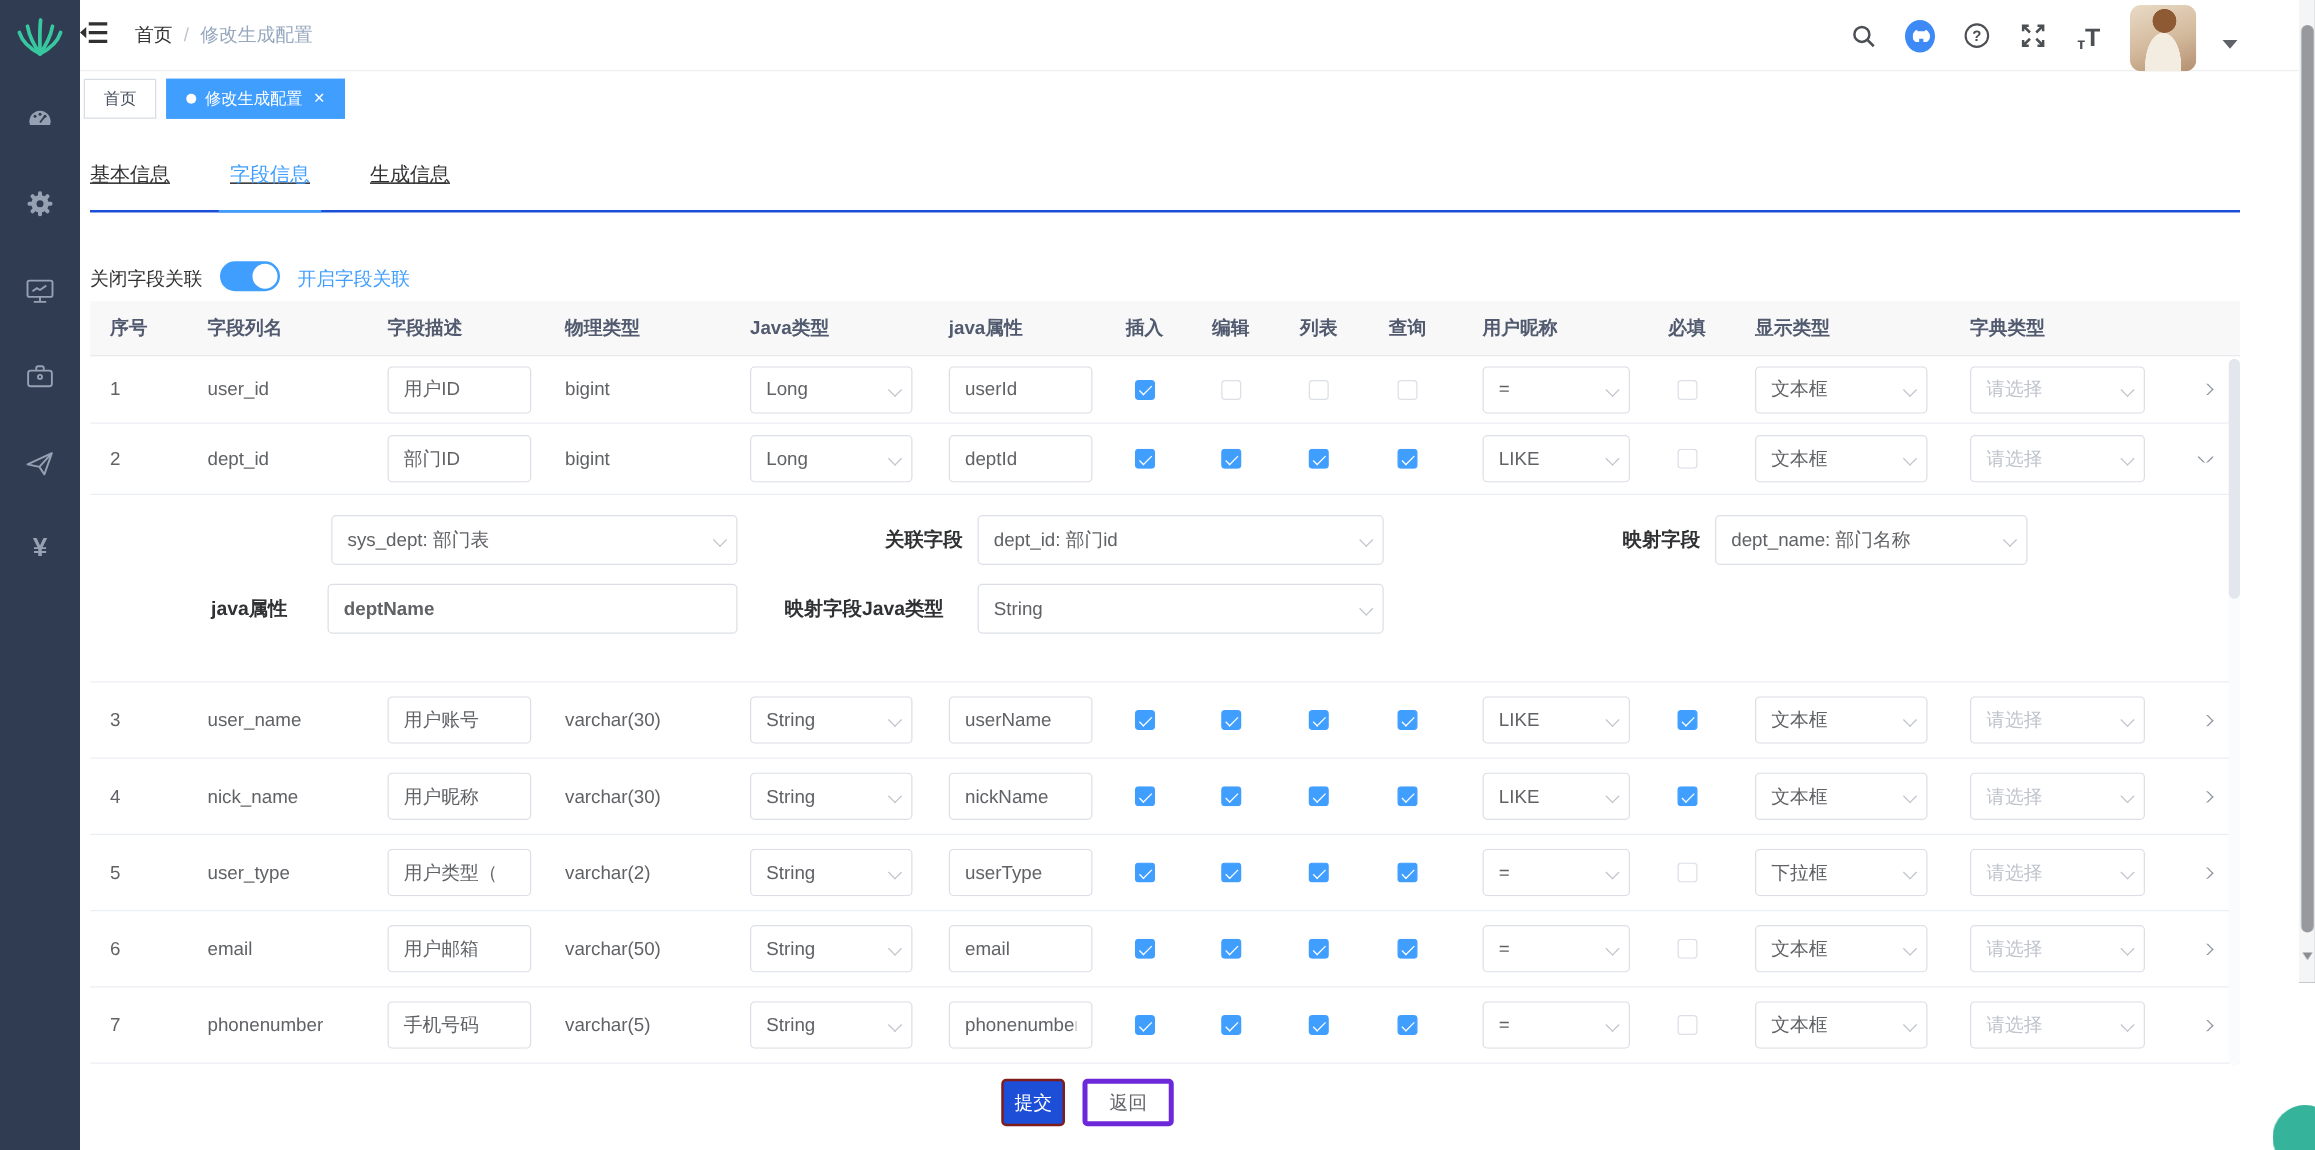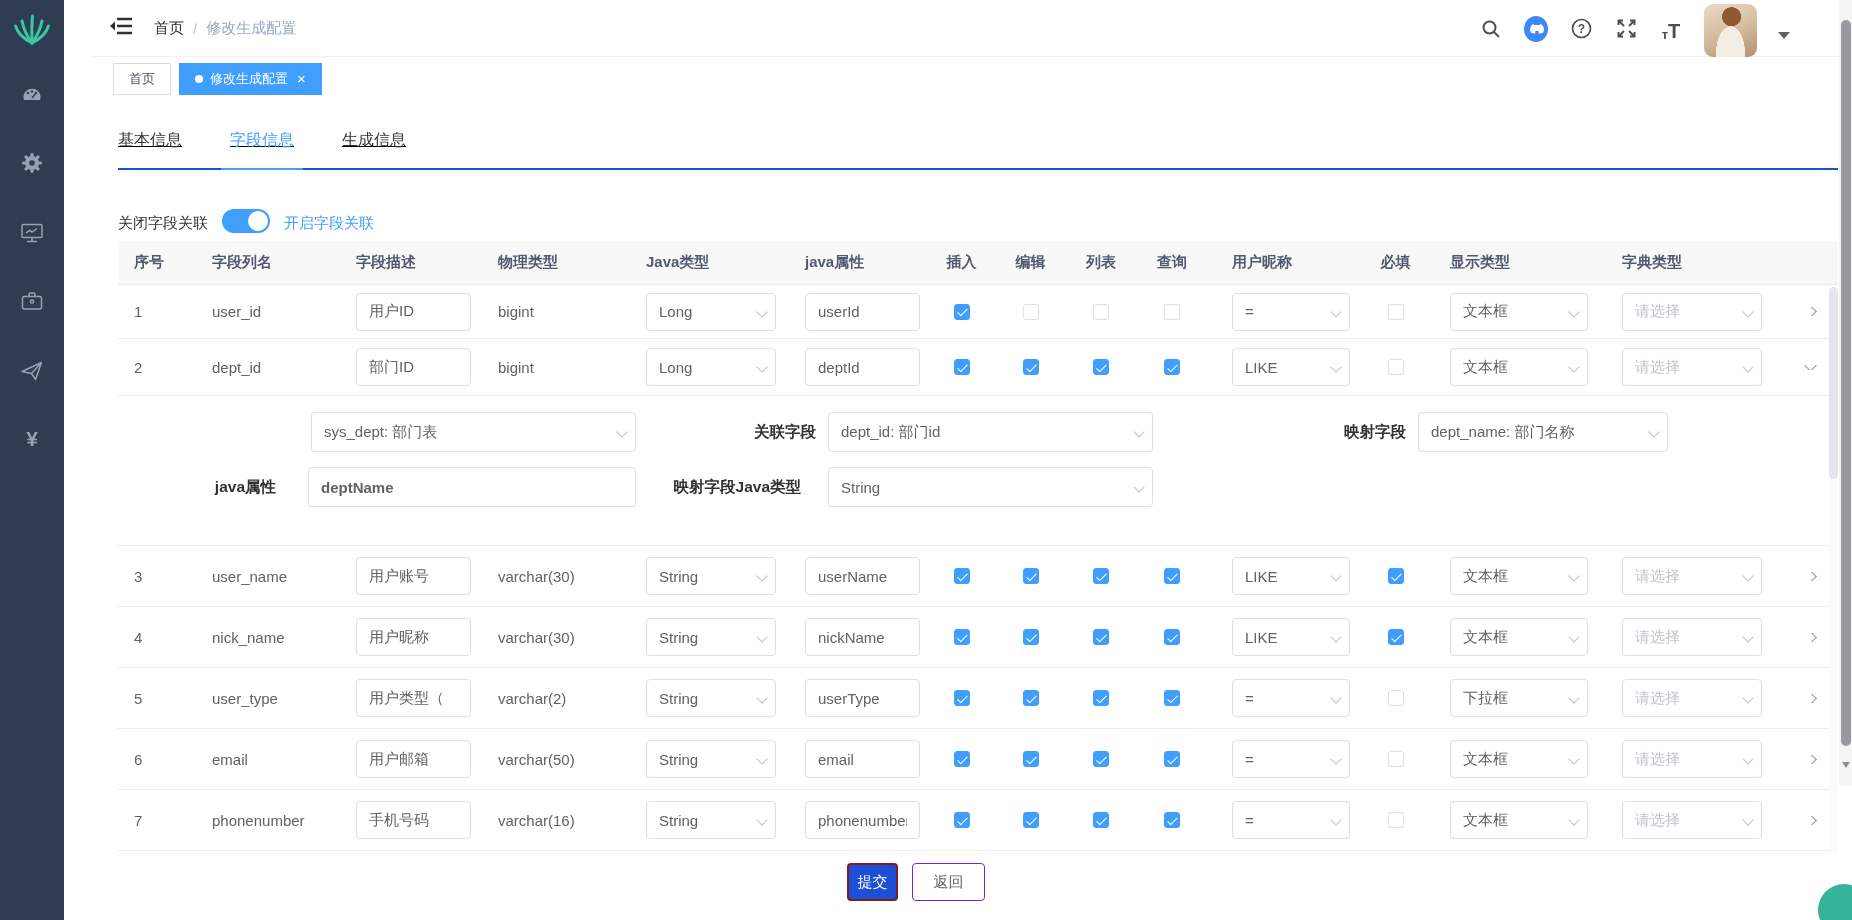--- a/index.html
+++ b/index.html
@@ -7,21 +7,21 @@
     font-family:"Liberation Sans","DejaVu Sans",sans-serif; }
 
   
   .sidebar { position:fixed; left:0; top:0; width:64px; height:920px; background:#2f3c52; z-index:30; }
   .logo-box { height:57px; display:flex; align-items:center; justify-content:center; }
   .side-item { position:absolute; left:0; width:64px; height:46px; display:flex; align-items:center; justify-content:center; cursor:pointer; }
   .side-item svg, .side-item .yen { opacity:.85; }
   .yen { color:#a9b4c4; font-size:21px; font-weight:bold; }
 
   
-  .main { margin-left:92px; }
+  .main { margin-left:46px; }
   .navbar { height:57px; background:#fff; display:flex; align-items:center; border-bottom:1px solid #f0f0f0; position:relative; }
   .hamburger { margin-left:10px; padding:8px; cursor:pointer; }
   .breadcrumb { margin-left:14px; font-size:15px; display:flex; gap:9px; align-items:center; }
   .bc-home { color:#303133; cursor:pointer; }
   .bc-sep { color:#c0c4cc; }
   .bc-cur { color:#97a8be; }
   .nav-right { position:absolute; right:62px; top:0; height:57px; display:flex; align-items:center; gap:21px; }
   .nav-ico { width:24px; height:24px; display:flex; align-items:center; justify-content:center; cursor:pointer; }
   .gh-circle { width:26px; height:26px; border-radius:50%; background:#3d8af7; position:relative; overflow:hidden; }
   .gh-circle::after { content:""; position:absolute; left:6px; top:7px; width:14px; height:11px; background:#fff;
@@ -85,21 +85,21 @@
   .exp-rowA { top:16px; } .exp-rowB { top:71px; }
   .exp-label { position:absolute; top:0; height:40px; display:flex; align-items:center; justify-content:flex-end; font-size:15.5px; font-weight:bold; color:#303133; }
   .exp-field { position:absolute; top:0; }
   .exp-sel { height:40px; }
   .exp-inp { height:40px; width:328px;font-weight:bold; }
 
   
   .footer-btns { width:1720px; margin-top:12px; display:flex; justify-content:center; gap:14px; transform:translateX(-62px); }
   .btn { height:38px; border-radius:4px; font-size:15px; display:flex; align-items:center; justify-content:center; cursor:pointer; font-family:inherit; }
   .btn-primary { width:51px; background:#1d4ed8; color:#fff; border:2px solid #7f1d1d; }
-  .btn-plain { width:73px; background:#fff; color:#606266; border:1px solid #6d28d9; }
+  .btn-plain { width:73px; background:#fff; color:#606266; border:4px solid #6d28d9; }
 
   
   .inner-scroll { position:absolute; left:1711px; top:46px; width:9px; height:566px; border-radius:5px; background:#fafbfc; }
   .inner-thumb { position:absolute; left:0; top:0; width:9px; height:192px; border-radius:5px; background:#e3e6ec; }
   .page-scroll { position:fixed; right:0; top:0; width:13px; height:786px; background:#f5f5f5; z-index:40; }
   .page-thumb { position:absolute; left:1.5px; top:20px; width:10px; height:726px; border-radius:6px; background:#969a9e; }
   .page-arrow { position:absolute; left:2.5px; top:762px; width:0; height:0; border-left:4px solid transparent; border-right:4px solid transparent; border-top:6px solid #8a8d91; }
   .teal-fab { position:fixed; right:-18px; bottom:-16px; width:52px; height:52px; border-radius:50%; background:#35b39b; z-index:50; cursor:pointer; }
 </style>
 </head>
@@ -587,21 +587,21 @@
           </div>
         <div class="cell c-chev">
             <span class="chev"></span>
           </div>
       </div>
 
       <div class="frow r61">
         <div class="cell c-seq">7</div>
         <div class="cell c-name">phonenumber</div>
         <div class="cell c-desc"><input class="inp" tabindex="-1" value="手机号码" style=""></div>
-        <div class="cell c-phys">varchar(16)</div>
+        <div class="cell c-phys">varchar(5)</div>
         <div class="cell c-jtype">
             <div class="sel w130">
               <span class="sel-t">String</span>
               <span class="sel-a"></span>
             </div>
           </div>
         <div class="cell c-jprop"><input class="inp" tabindex="-1" value="phonenumber" style=""></div>
         <div class="cell cc">
             <span class="cb checked"></span>
           </div>

